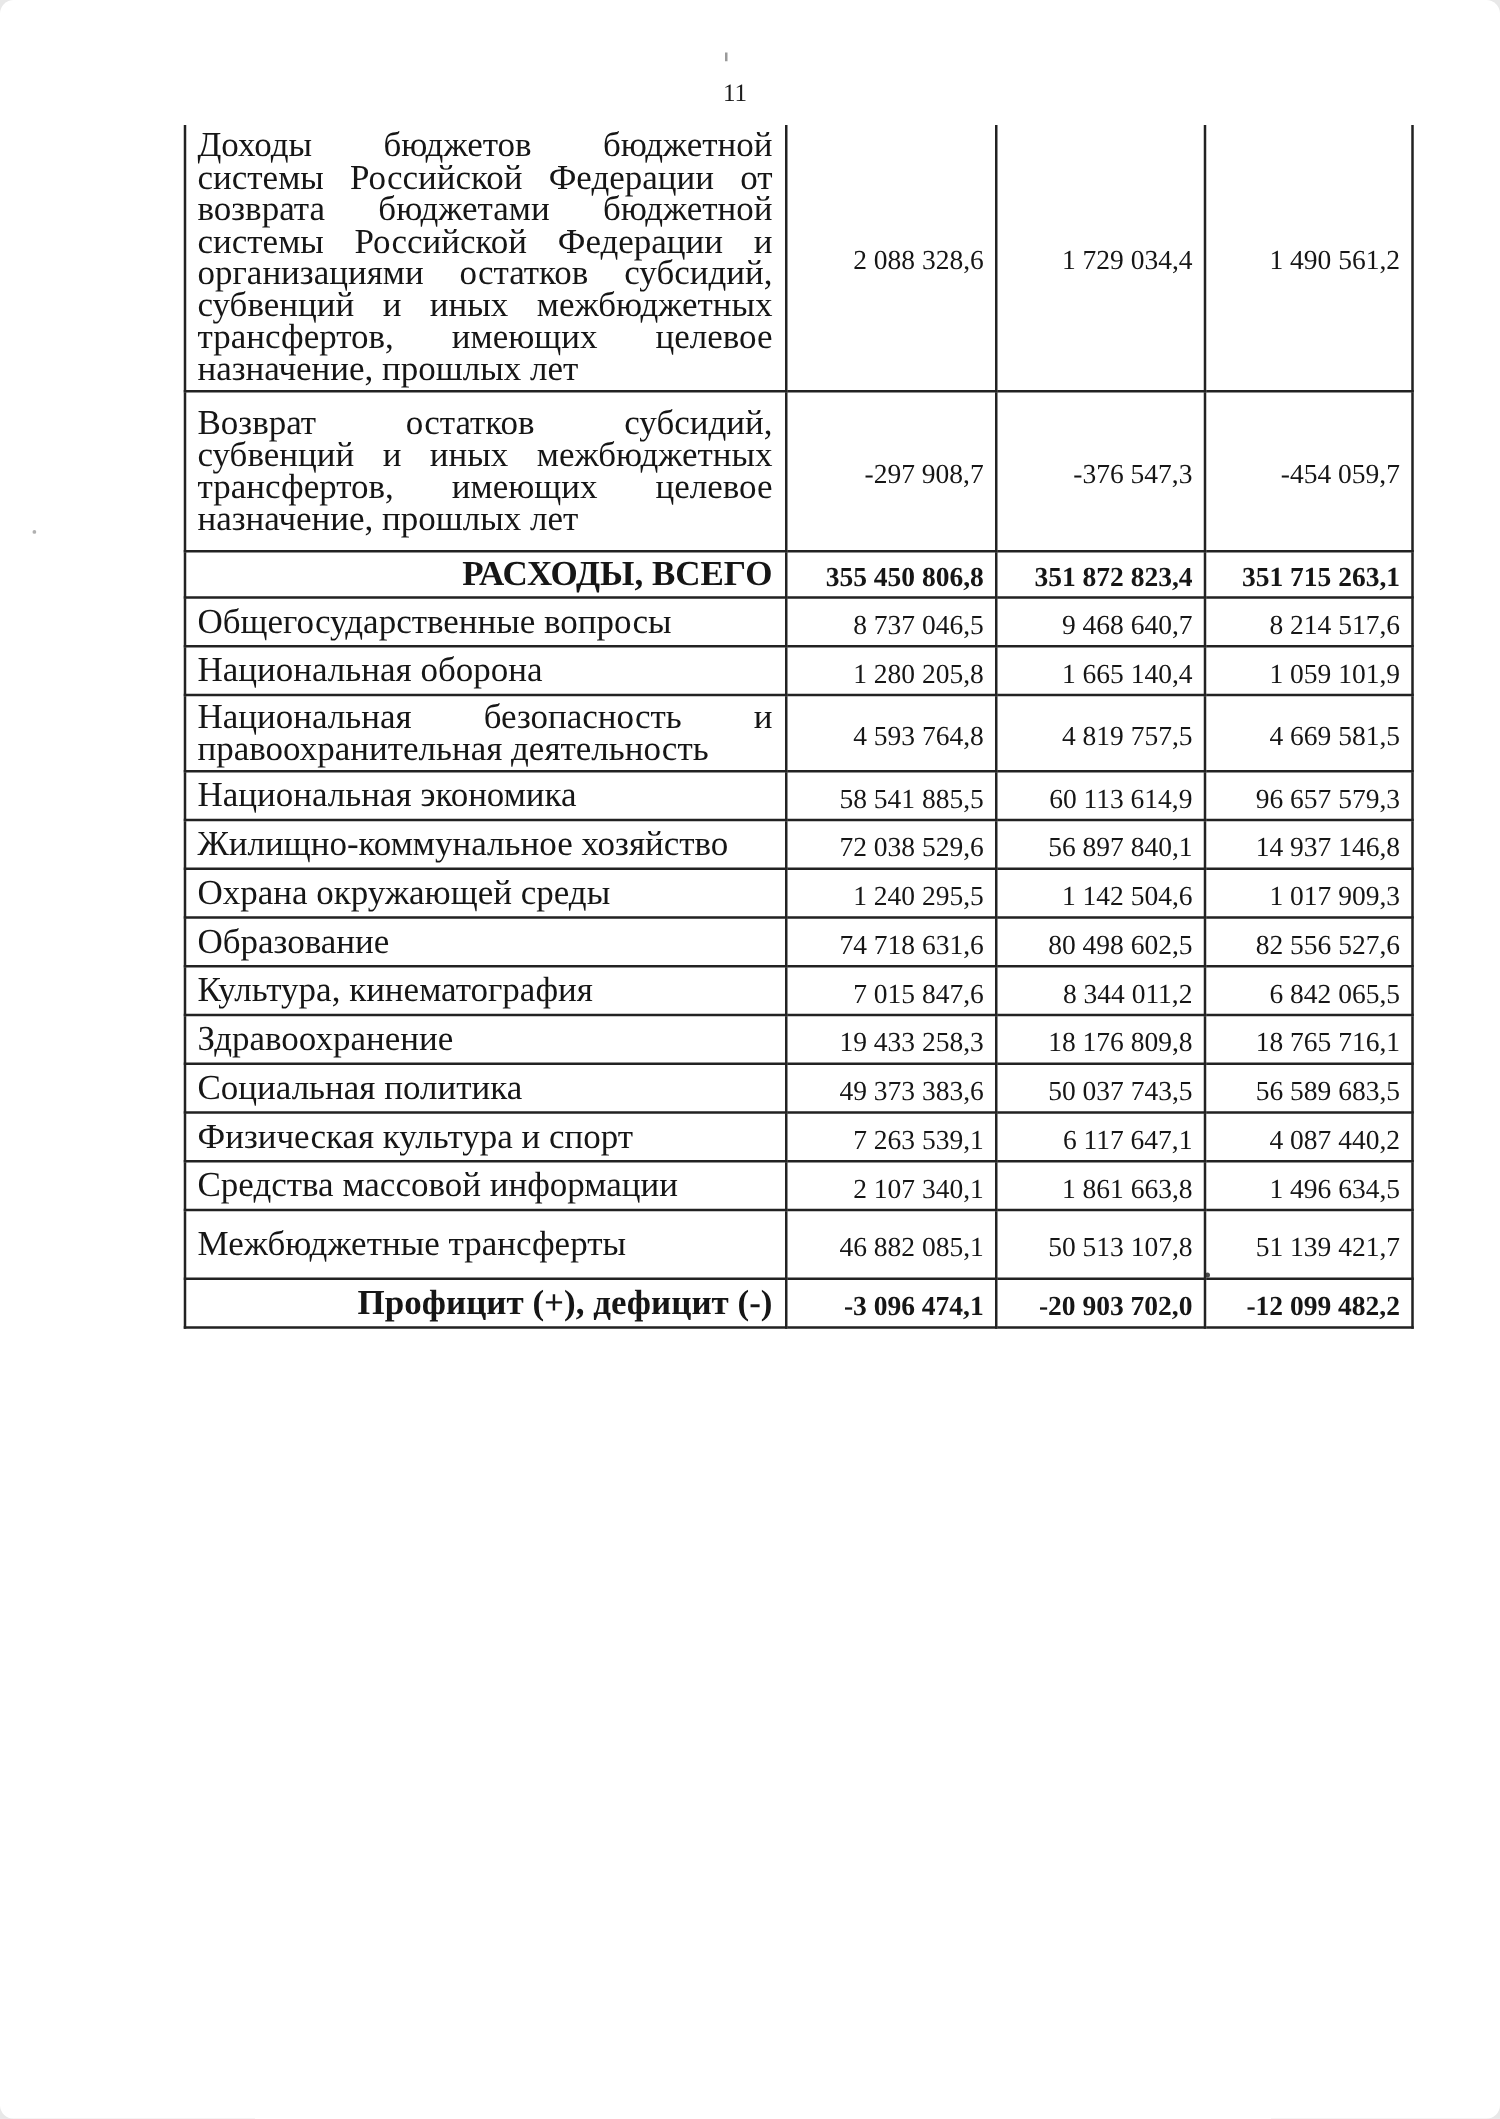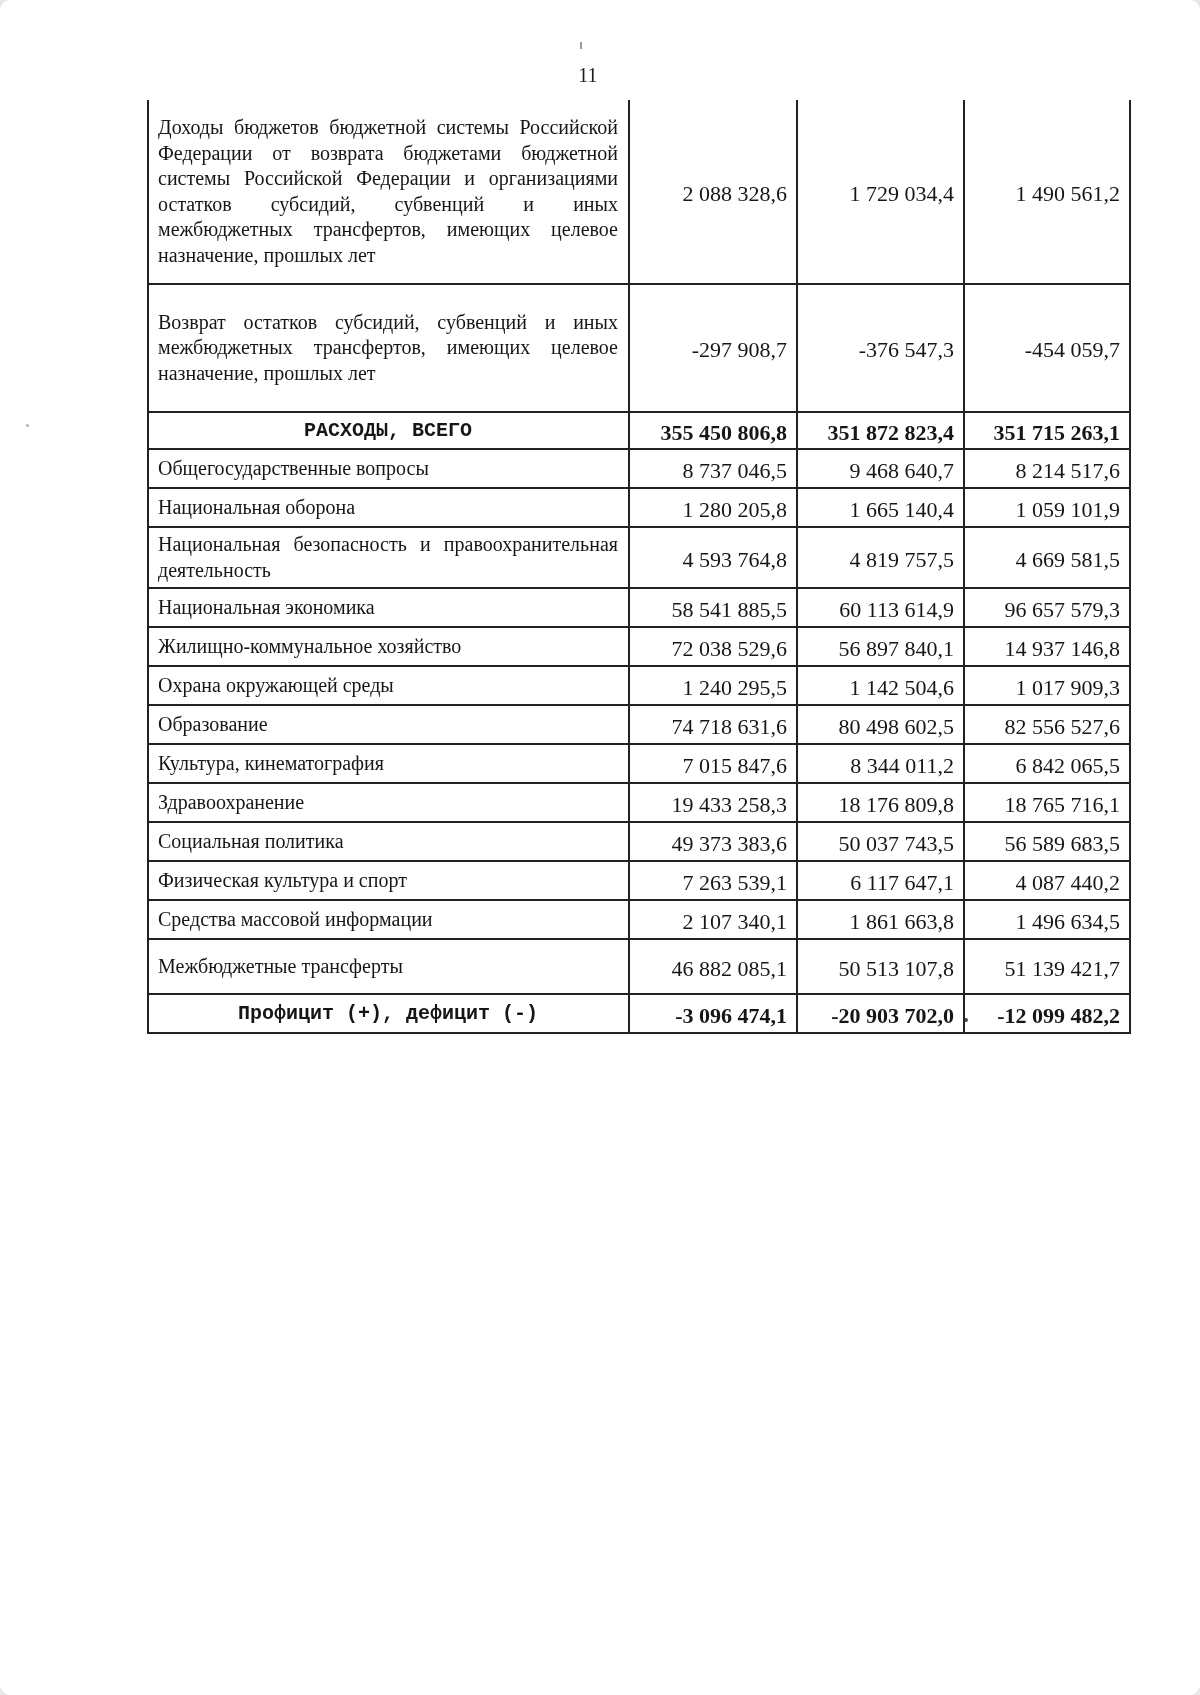--- a/index.html
+++ b/index.html
@@ -40,35 +40,34 @@
     vertical-align: middle;
     box-sizing: border-box;
   }
   
   table.budget-table tr:first-child td {
     border-top: none;
   }
   td.label {
     text-align: justify;
     padding: 4px 10px 4px 9px;
-    font-size: 20px;
+    font-size: 28px;
     line-height: 25.5px;
   }
   td.value {
     text-align: right;
     padding: 4px 9px 0 4px;
     font-size: 22px;
     white-space: nowrap;
   }
   tr.bold td {
     font-weight: bold;
   }
   tr.bold td.label {
-    text-align: center;
-    font-family: Liberation Mono, monospace;
+    text-align: right;
   }
   
   tr td { height: 39px; }
   tr:nth-child(1) td { height: 184px; }
   tr:nth-child(2) td { height: 128px; }
   tr:nth-child(3) td { height: 37px; }
   tr:nth-child(6) td { height: 55px; margin-top: 36px; }
   tr:nth-child(16) td { height: 55px; }
   tr:nth-child(18) td { height: 54px; }
   

